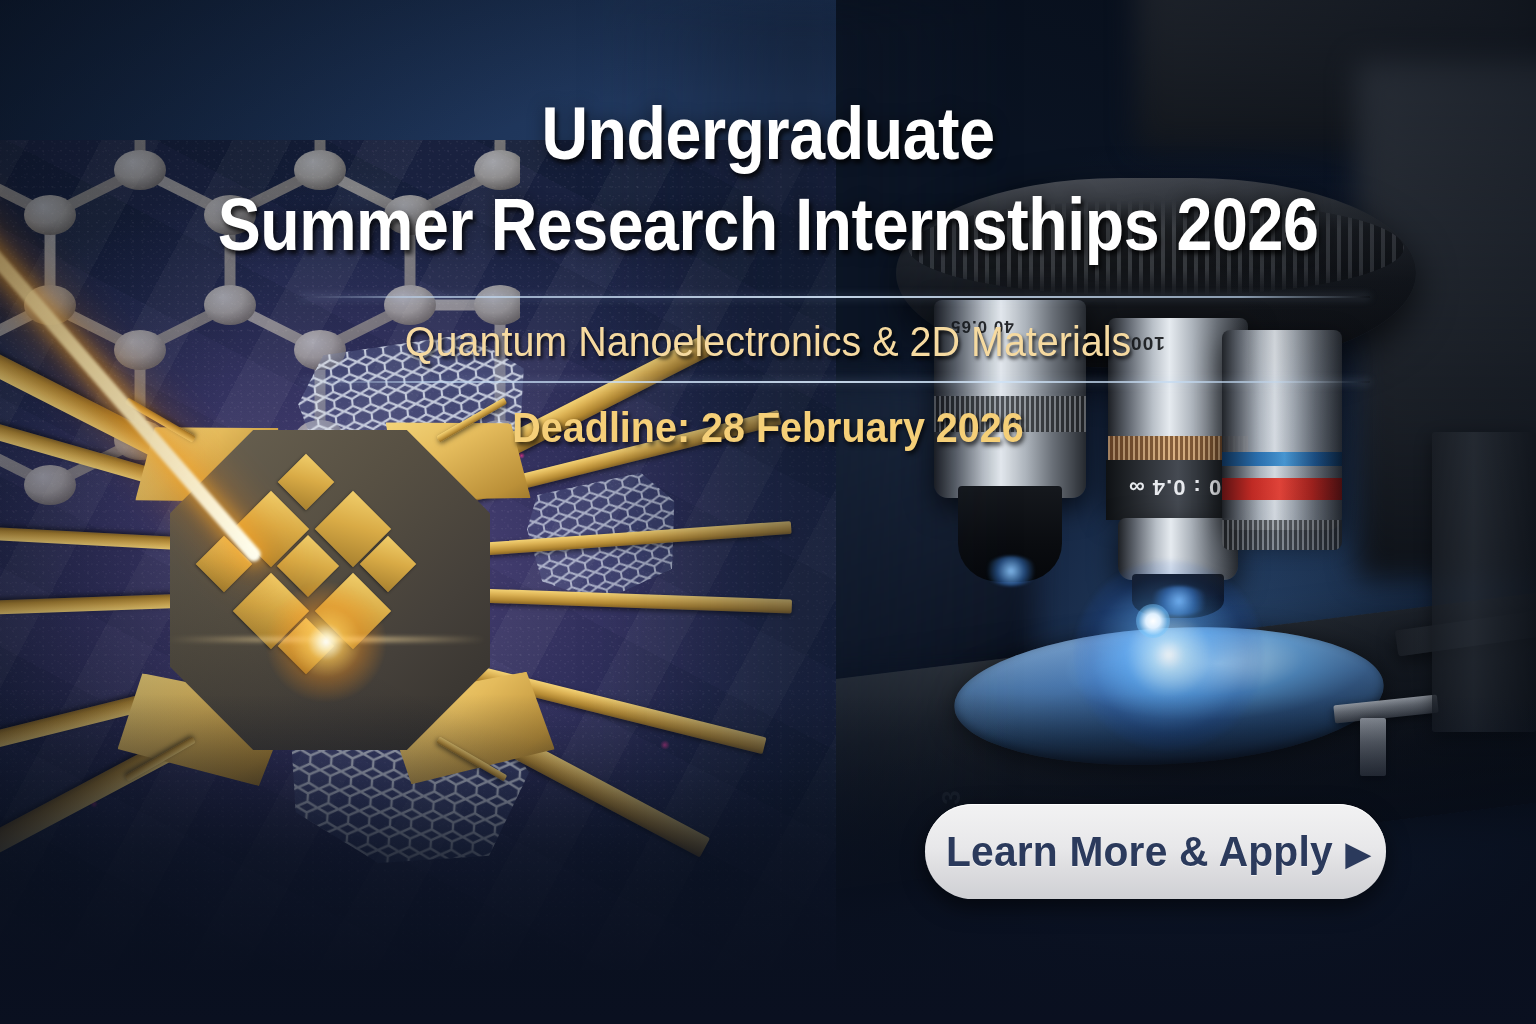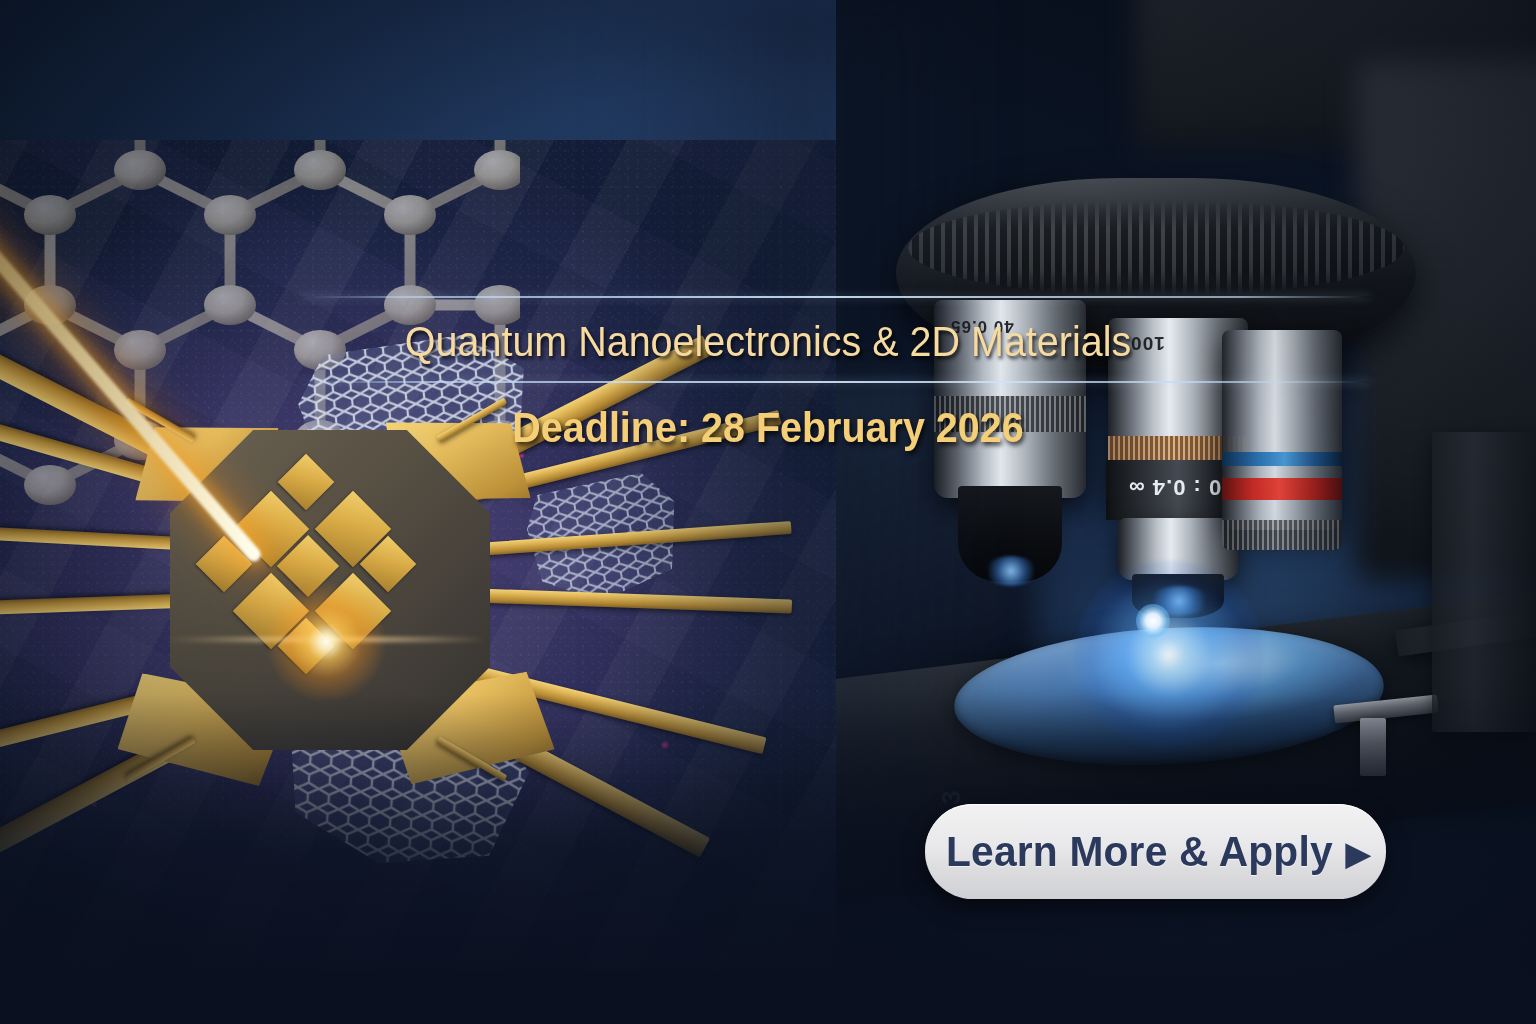--- a/index.html
+++ b/index.html
@@ -637,20 +637,24 @@
     <div class="scope-arm" style="left:596px;top:432px;width:104px;height:300px;opacity:.8;"></div>
     <div class="scope-num" style="left:108px;top:782px;font-size:26px;">3</div>
   </div>
 
   <div class="seam"></div>
   <div class="bg-vignette"></div>
   <div class="bg-bottomfade"></div>
 
   <div class="content">
 
+    <div class="title-block">
+      <div class="title-line" id="title-line-1">Undergraduate</div>
+      <div class="title-line" id="title-line-2">Summer Research Internsthips 2026</div>
+    </div>
 
     <div class="divider" id="divider-top"></div>
 
     <div class="subtitle">Quantum Nanoelectronics &amp; 2D Materials</div>
 
     <div class="divider" id="divider-bottom"></div>
 
     <div class="deadline">Deadline: 28 February 2026</div>
 
     <button class="cta">

